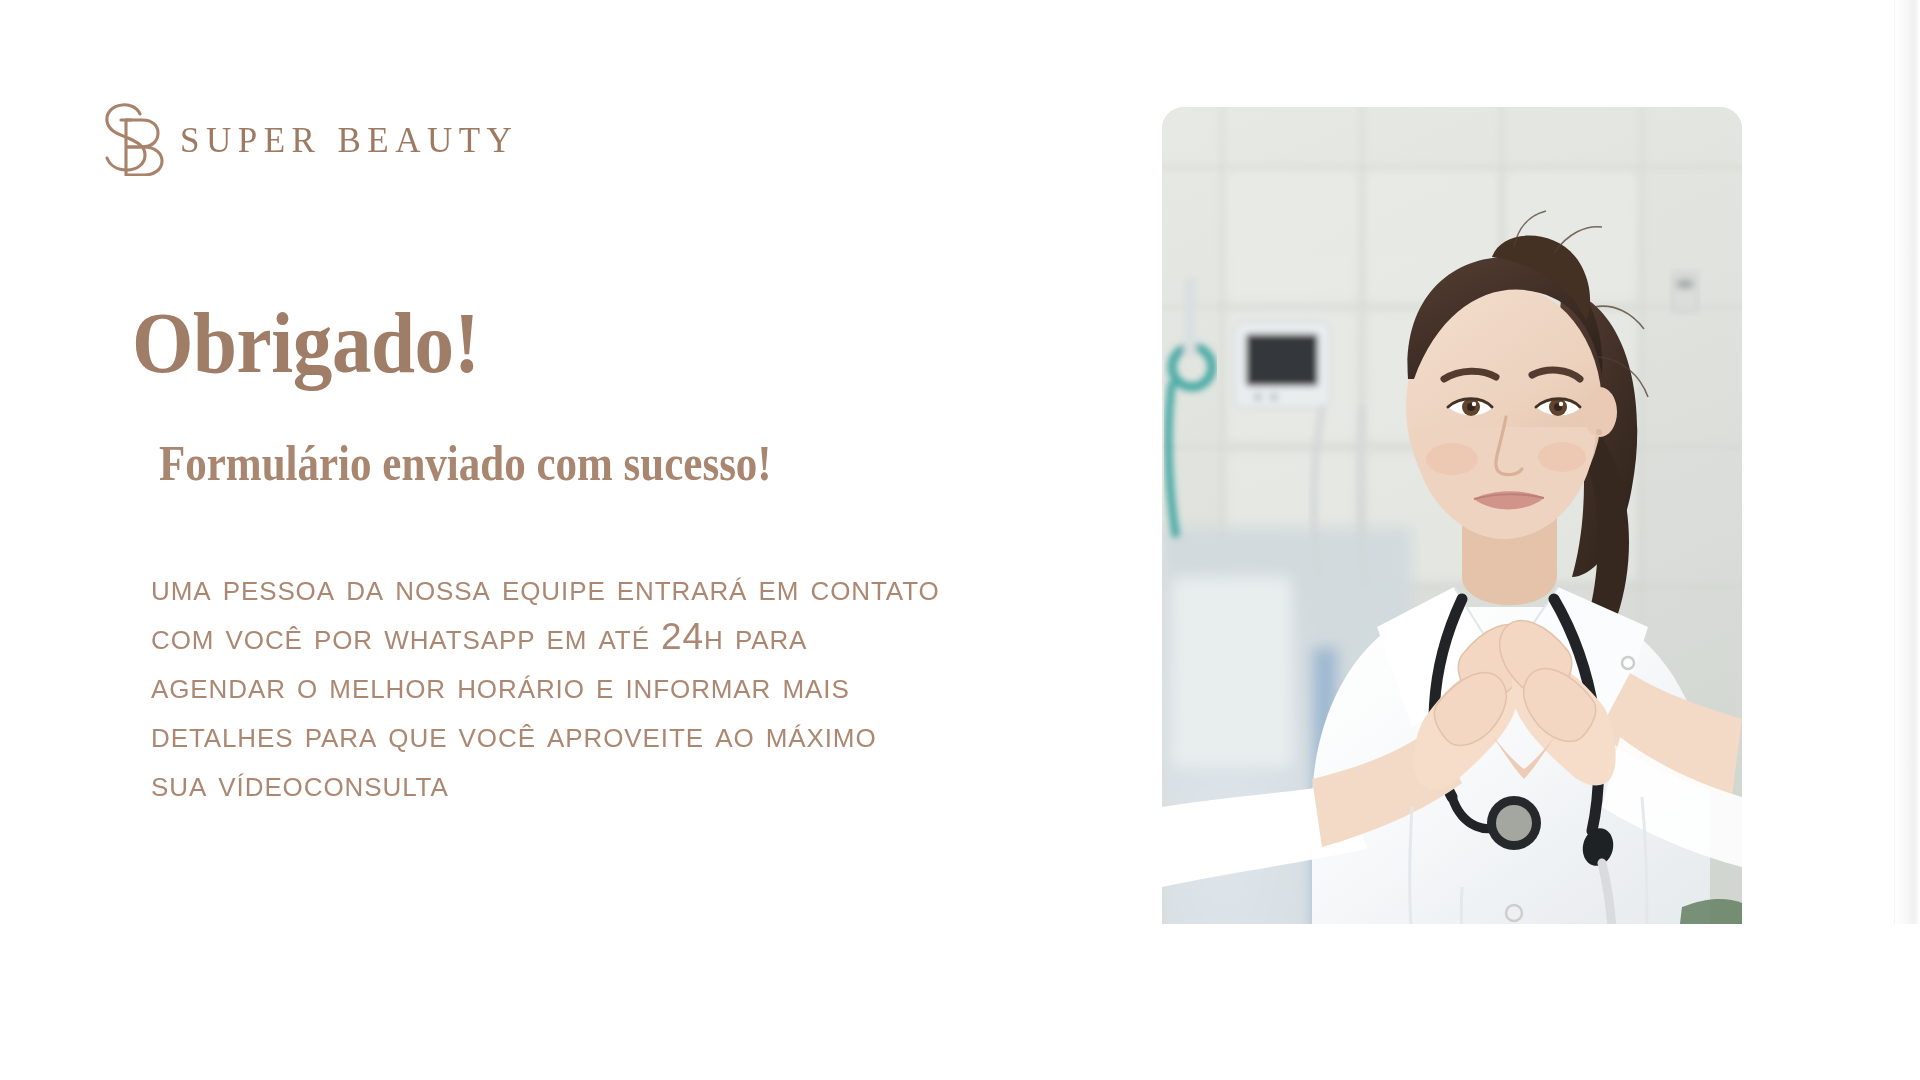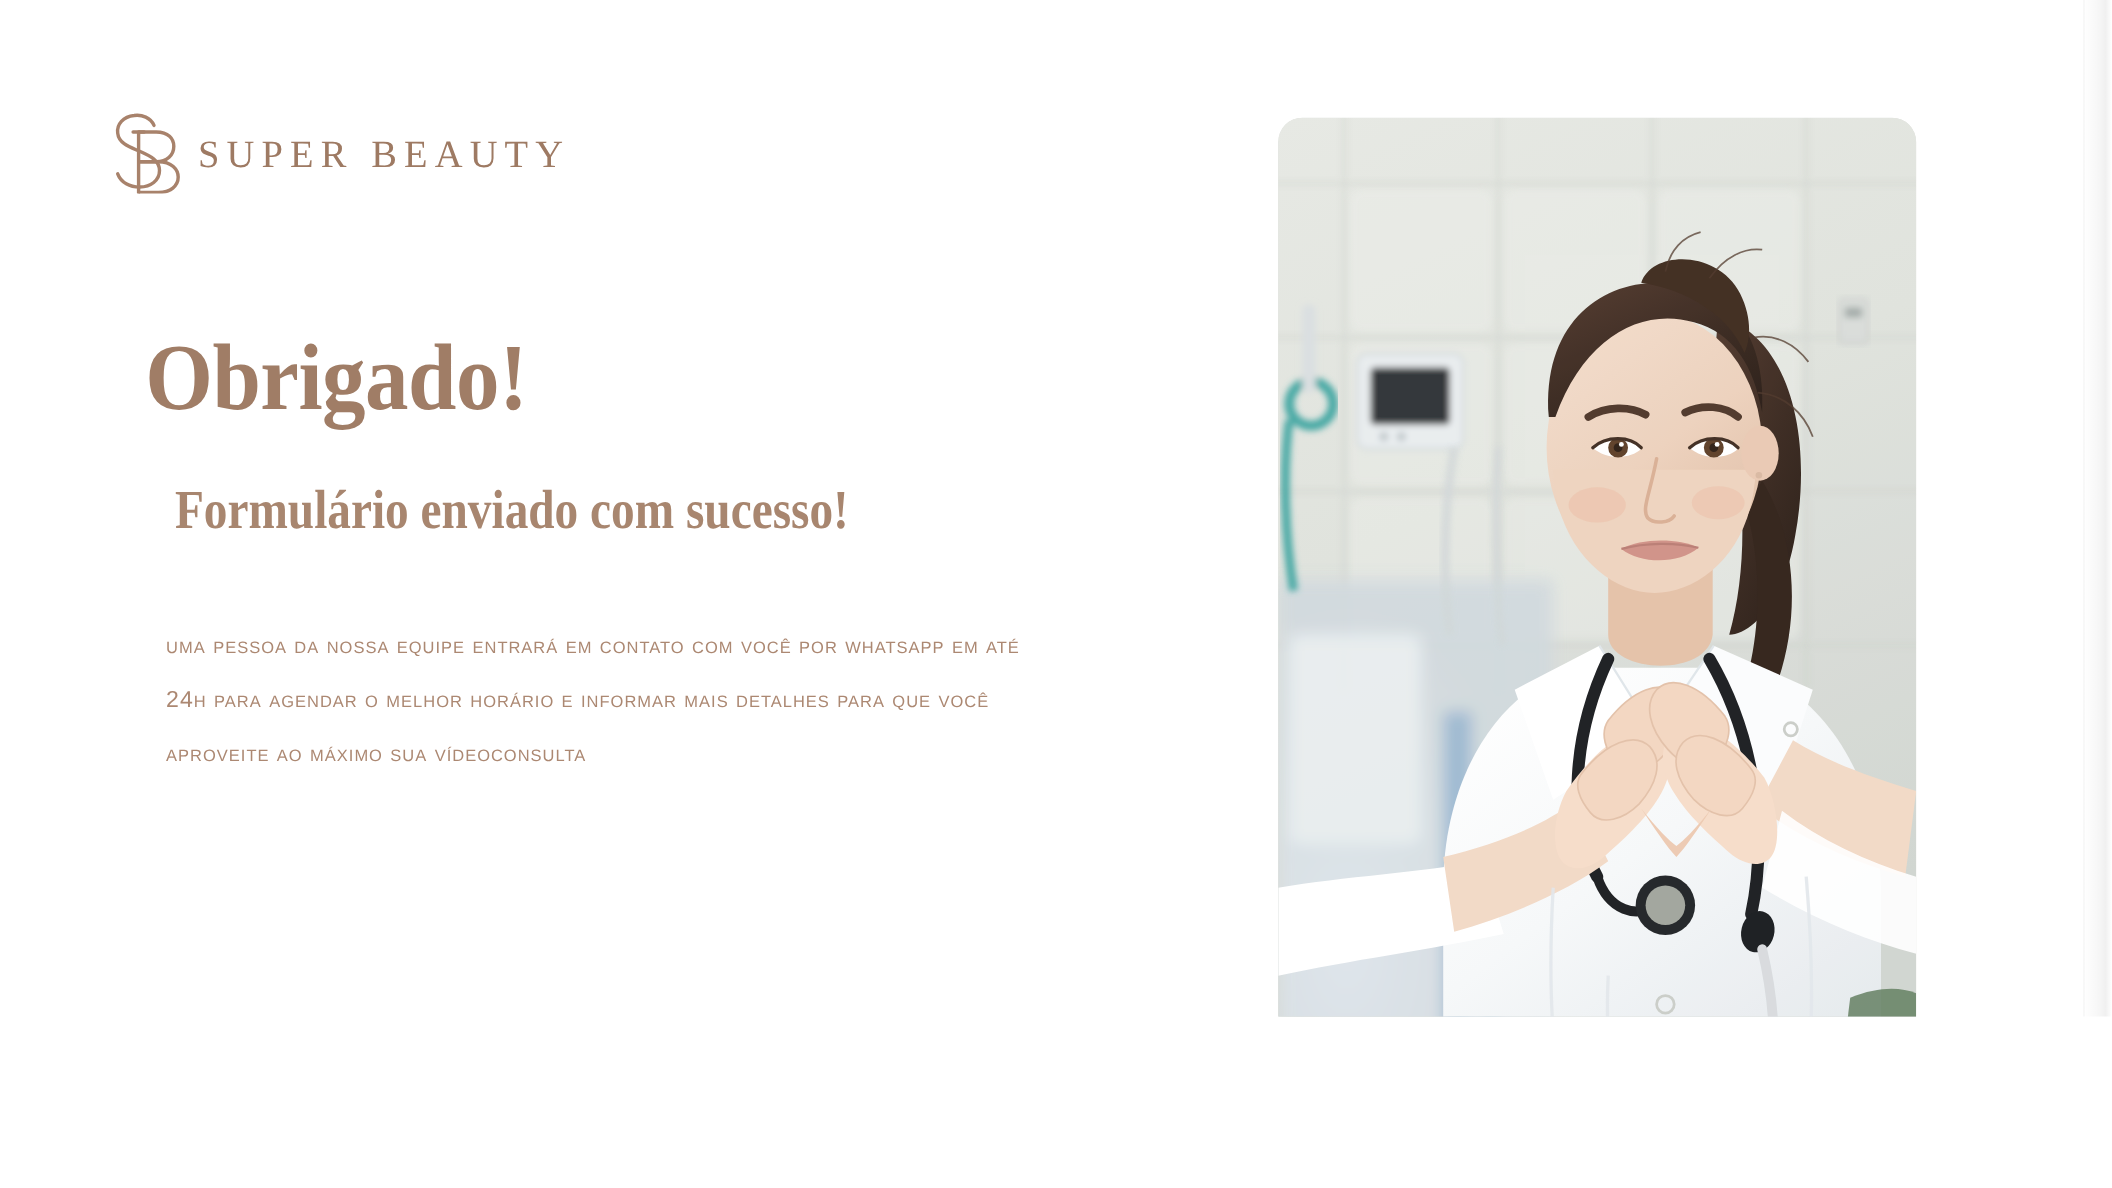--- a/index.html
+++ b/index.html
@@ -96,21 +96,21 @@
     font-size: 50px;
     line-height: 1.1;
     color: #A8866F;
     margin: 50px 0 0 0;
     transform: scaleX(0.86);
     letter-spacing: 0px;
   }
 
   .bodytext {
     font-family: "Liberation Sans", sans-serif;
-    font-size: 21px;
+    font-size: 37px;
     line-height: 49px;
     color: #AC8872;
     margin: 72px auto 0 auto;
     width: 790px;
     font-variant: small-caps;
     text-transform: lowercase;
     letter-spacing: 0.9px;
     font-weight: 400;
   }
 

